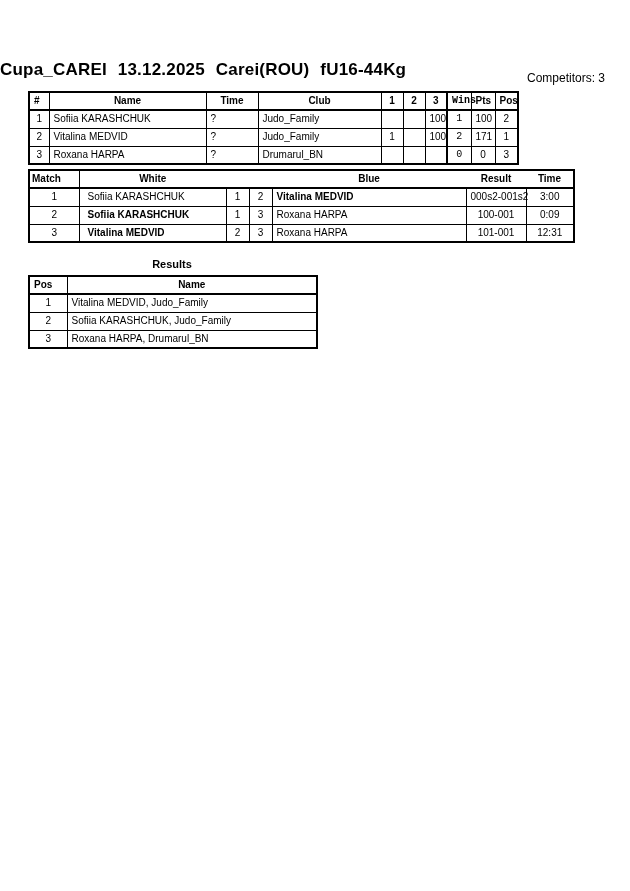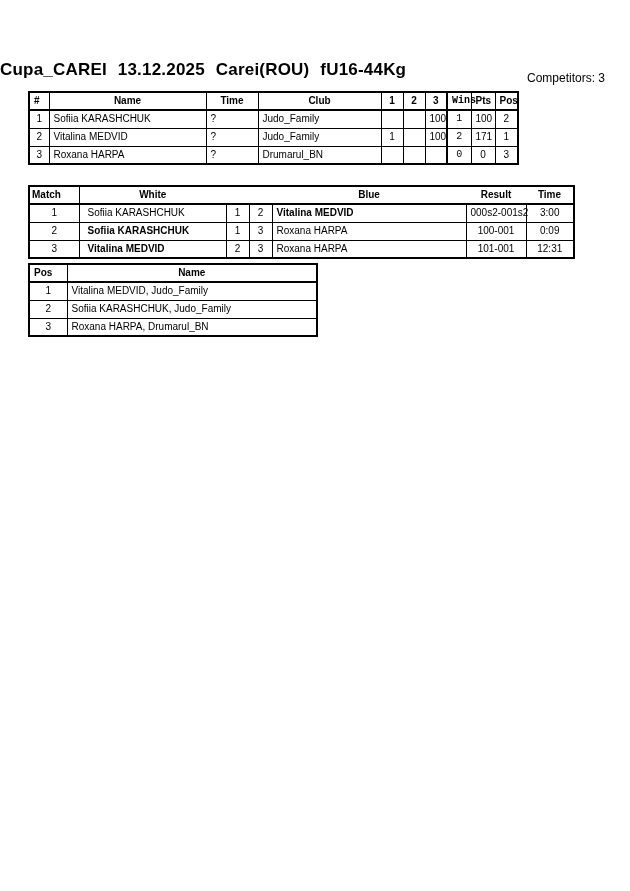--- a/index.html
+++ b/index.html
@@ -25,21 +25,21 @@
     position: absolute; top: 72px; right: 25px;
     font-size: 12px; line-height: 12px;
   }
 
   table.tbl {
     border-collapse: collapse; table-layout: fixed;
     border: 2px solid #000; margin-left: 28px;
     font-size: 10px;
   }
   .competitors { width: 489px; margin-top: 12px; }
-  .matches     { width: 545px; margin-top: 20px; }
+  .matches     { width: 545px; margin-top: 4px; }
   .results     { width: 288px; margin-top: 4px; }
 
   table.tbl th, table.tbl td {
     border: 1px solid #000; height: 18px; padding: 0 4px;
     line-height: 12px; overflow: visible; white-space: nowrap;
   }
   table.tbl thead th { font-weight: bold; border-bottom: 2px solid #000; }
   .al { text-align: left; padding-left: 6px; }
   .ac { text-align: center; padding: 0 1px; }
   .bold { font-weight: bold; }
@@ -172,20 +172,21 @@
         <td class="al bold" style="padding-left:8px">Vitalina MEDVID</td>
         <td class="ac">2</td>
         <td class="ac">3</td>
         <td class="al">Roxana HARPA</td>
         <td class="tight">101-001</td>
         <td class="ac">12:31</td>
       </tr>
     </tbody>
   </table>
 
+  <div class="section-title results-title">Results</div>
 
   <table class="tbl results">
     <colgroup>
       <col style="width:38px">
         <col style="width:250px">
     </colgroup>
     <thead>
       <tr>
         <th class="al">Pos</th>
         <th class="ac">Name</th>

